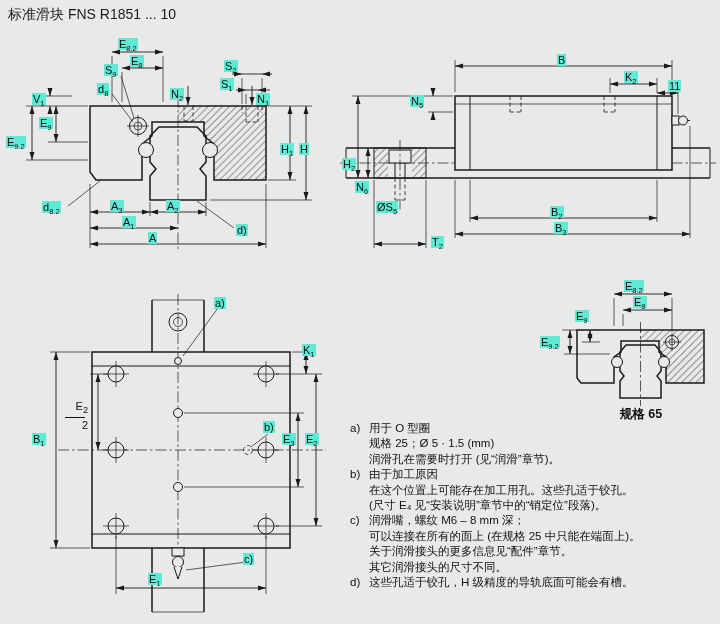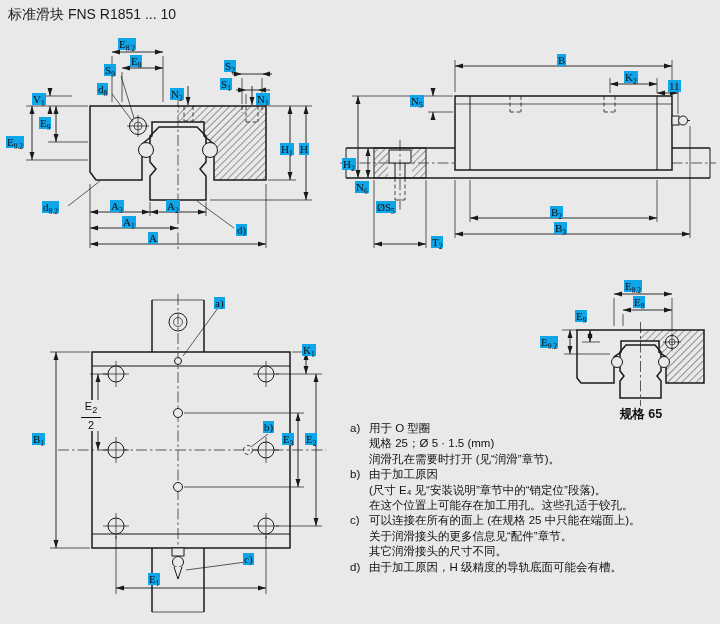--- a/index.html
+++ b/index.html
@@ -11,24 +11,24 @@
   .o{stroke-width:1.5;}
   .o2{stroke-width:1;}
   .thin{stroke-width:0.7;}
   .dash{stroke-width:0.8;stroke-dasharray:4 2.5;}
   .cl{stroke-width:0.7;stroke-dasharray:11 3 2.5 3;}
   .dim{stroke-width:0.9;}
   .two{marker-start:url(#arr);marker-end:url(#arr);}
   .ae{marker-end:url(#arr);}
   .bgfill{fill:#e9e9e9;}
   .hatchf{fill:url(#hatch);stroke:none;}
-  .dim-label{position:absolute;font-size:11px;line-height:12px;color:#111;background:#0ea5e9;
-             padding:0 1px;white-space:nowrap;font-family:Liberation Serif, serif;}
+  .dim-label{position:absolute;font-size:11px;line-height:12px;color:#111;background:#5eead4;
+             padding:0 1px;white-space:nowrap;}
   .dim-label sub{font-size:7.5px;line-height:0;vertical-align:-2.5px;}
-  .frac{position:absolute;width:26px;text-align:center;font-size:11px;line-height:12px;background:#e9e9e9;margin-left:16px;}
+  .frac{position:absolute;width:26px;text-align:right;font-size:11px;line-height:12px;background:#e9e9e9;}
   .frac .bar{border-top:1px solid #111;margin:1px 3px;height:0;}
   .size-label{position:absolute;font-size:12.5px;font-weight:600;text-align:center;}
   .notes{position:absolute;left:350px;top:421px;width:366px;font-size:11.5px;line-height:15.4px;}
   .note{display:flex;}
   .nlab{width:19px;flex:none;}
   .nbody{flex:1;}
 </style>
 </head>
 <body>
 
@@ -328,33 +328,34 @@
       <div class="nbody">
         <div>用于 O 型圈</div>
         <div>规格 25；Ø 5 · 1.5 (mm)</div>
         <div>润滑孔在需要时打开 (见“润滑”章节)。</div>
       </div>
     </div>
     <div class="note">
       <span class="nlab">b)</span>
       <div class="nbody">
         <div>由于加工原因</div>
+        <div>在这个位置上可能存在加工用孔。这些孔适于铰孔。</div>
         <div>(尺寸 E₄ 见“安装说明”章节中的“销定位”段落)。</div>
-        <div>在这个位置上可能存在加工用孔。这些孔适于铰孔。</div>
       </div>
     </div>
     <div class="note">
       <span class="nlab">c)</span>
       <div class="nbody">
+        <div>润滑嘴，螺纹 M6 – 8 mm 深；</div>
         <div>可以连接在所有的面上 (在规格 25 中只能在端面上)。</div>
         <div>关于润滑接头的更多信息见“配件”章节。</div>
         <div>其它润滑接头的尺寸不同。</div>
       </div>
     </div>
     <div class="note">
       <span class="nlab">d)</span>
       <div class="nbody">
-        <div>由于加工原因，H 级精度的导轨底面可能会有槽。</div>
+        <div>这些孔适于铰孔，H 级精度的导轨底面可能会有槽。</div>
       </div>
     </div>
   </div>
 
 </div>
 
 </body></html>

